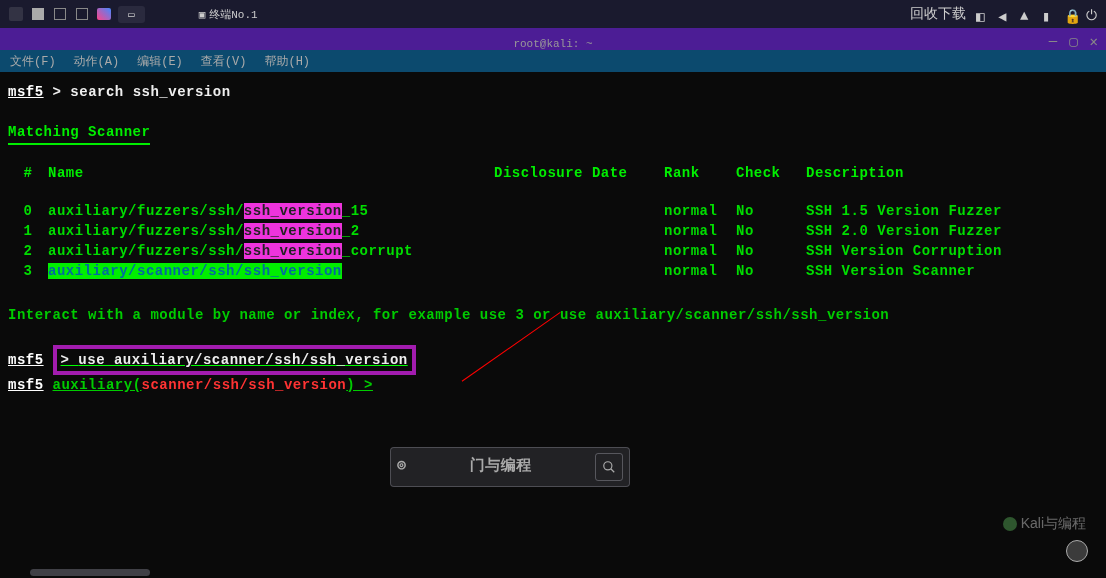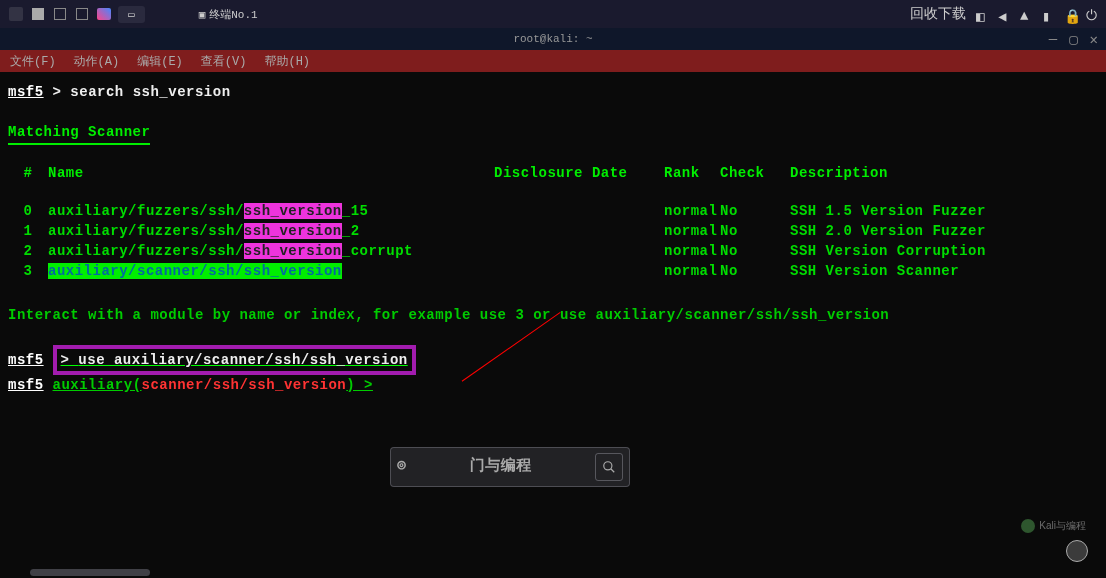--- a/index.html
+++ b/index.html
@@ -56,42 +56,42 @@
       display: flex;
       gap: 10px;
       align-items: center;
       font-size: 14px;
     }
     .tray-icon { width: 12px; height: 12px; }
     
     
     .title-bar {
       height: 22px;
-      background: #0f172a;
-      display: flex;
-      align-items: center;
+      background: #4c1d95;
+      display: flex;
+      align-items: flex-end;
       justify-content: center;
       font-size: 11px;
       color: #999;
       position: relative;
     }
     .window-controls {
       position: absolute;
       right: 8px;
       display: flex;
       gap: 12px;
       font-size: 14px;
       color: #888;
     }
     .win-btn { cursor: pointer; }
     
     
     .menu-bar {
       height: 22px;
-      background: #7f1d1d;
+      background: #0c4a6e;
       display: flex;
       align-items: center;
       padding: 0 10px;
       gap: 18px;
       font-size: 12px;
       color: #aaa;
     }
     .menu-item { cursor: pointer; }
     
     
@@ -115,21 +115,21 @@
     .suffix { color: #00dd00; }
     
     .col-headers {
       display: flex;
       margin-top: 18px;
       margin-bottom: 18px;
     }
     .col-idx { width: 40px; text-align: center; }
     .col-name { width: 446px; }
     .col-date { width: 170px; }
-    .col-rank { width: 56px; }
+    .col-rank { width: 72px; }
     .col-check { width: 70px; }
     .col-desc { width: 240px; }
     
     .result-table-row { display: flex; }
     
     .interact { color: #00cc00; margin-top: 24px; }
     
     .use-line {
       margin-top: 20px;
       display: flex;
@@ -198,21 +198,21 @@
       width: 22px; height: 22px;
       border-radius: 50%;
       background: rgba(255,255,255,0.2);
       border: 1px solid #aaa;
     }
     .watermark2 {
       position: absolute;
       bottom: 45px;
       right: 20px;
       color: rgba(200,200,200,0.5);
-      font-size: 10px;
+      font-size: 14px;
       font-family: sans-serif;
       display: flex;
       align-items: center;
       gap: 4px;
     }
     .wm-dot { width: 14px; height: 14px; border-radius: 50%; background: rgba(100,200,100,0.4); }
     
     
     .h-scroll {
       position: absolute;

